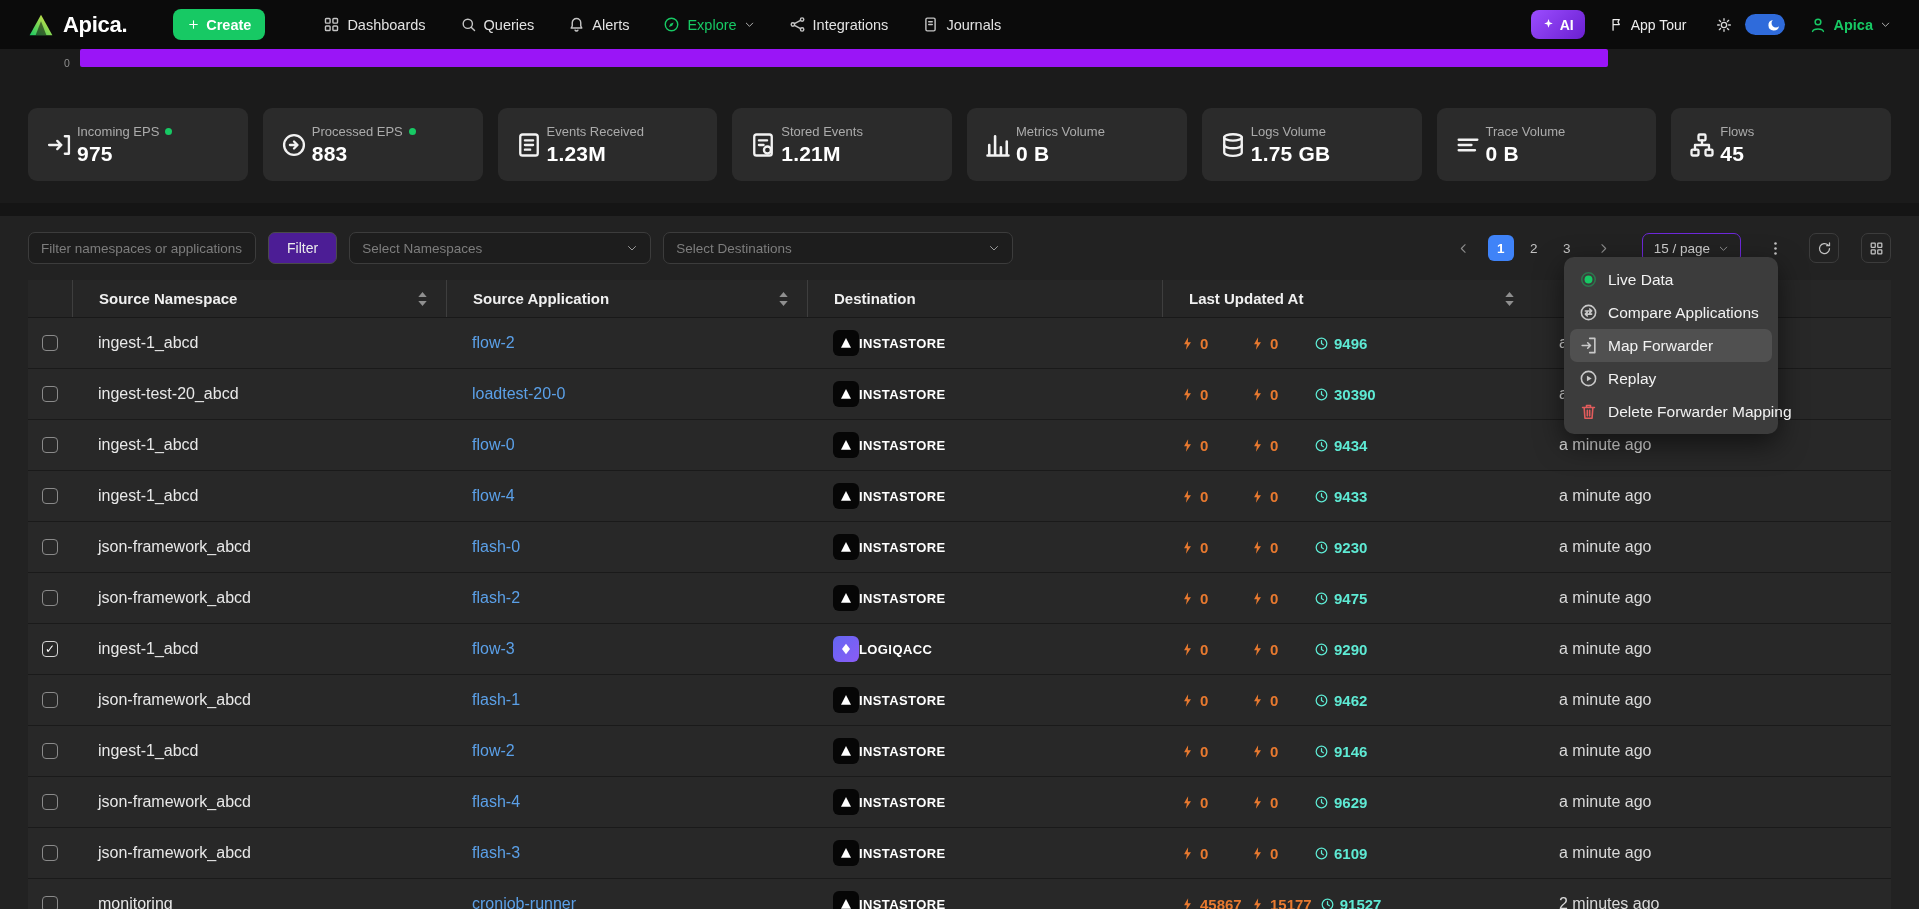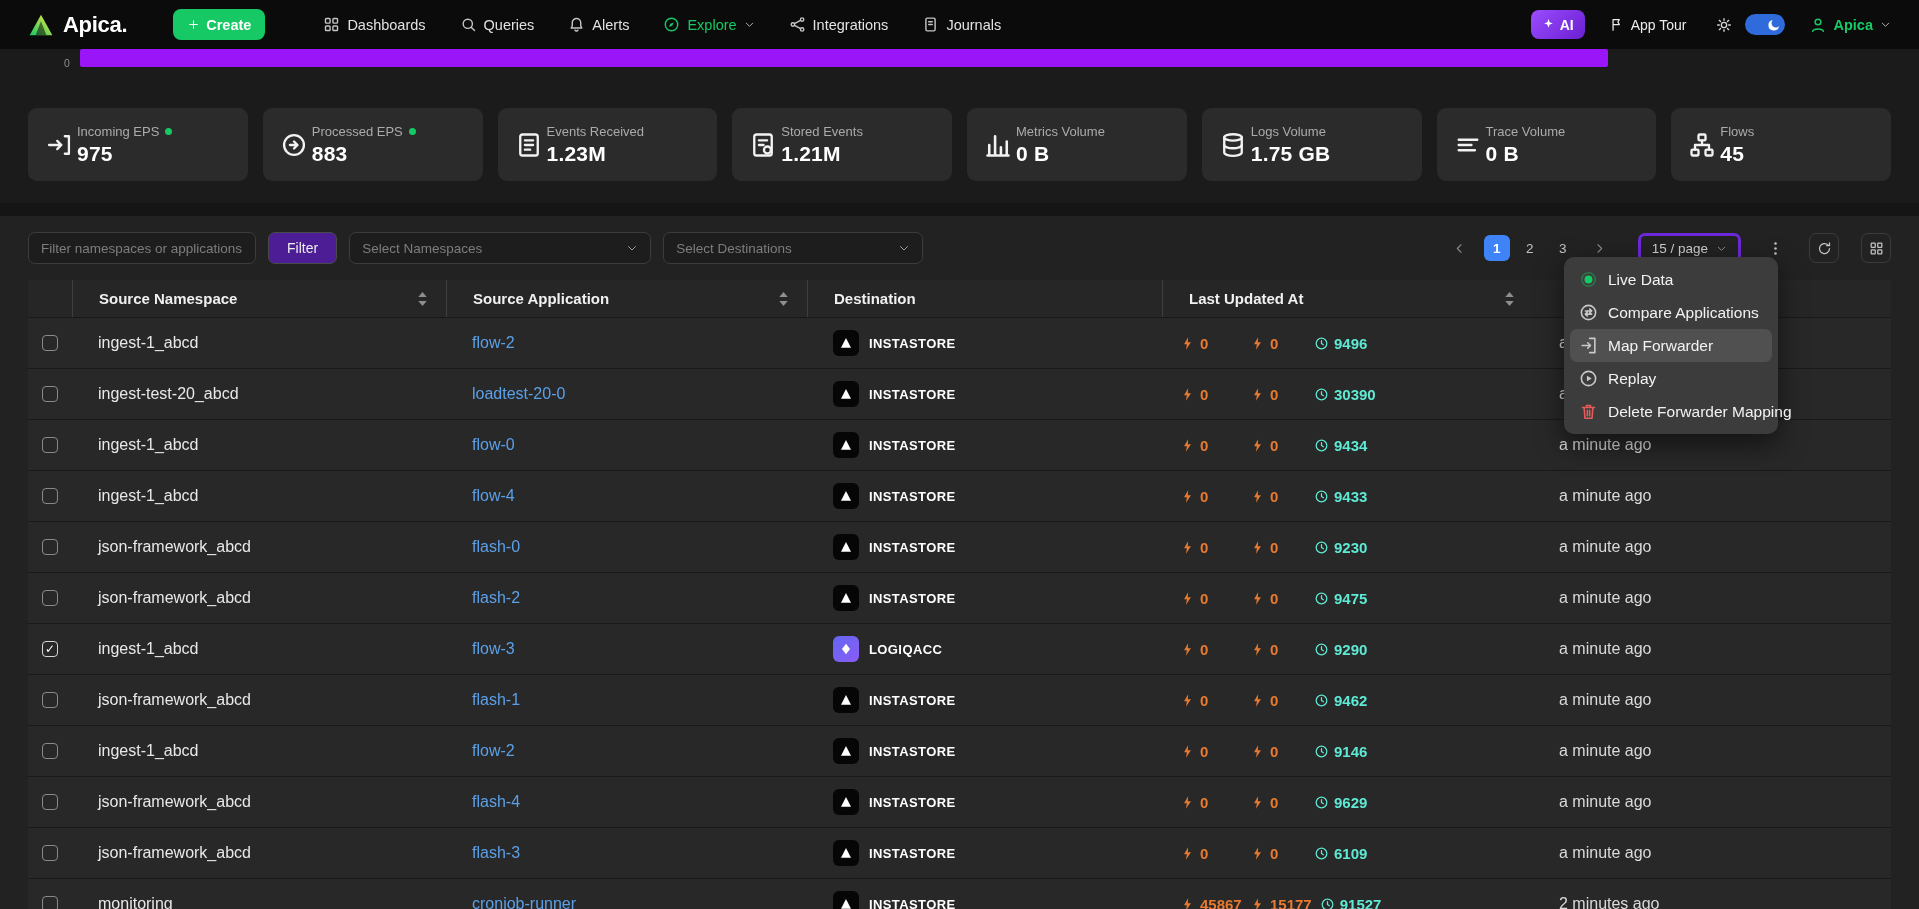--- a/index.html
+++ b/index.html
@@ -57,30 +57,30 @@
   
   .panel { margin-top:13px; background:#222222; flex:1 1 auto; padding:16px 28px 0; }
   .toolbar { display:flex; align-items:center; gap:12px; }
   .filter-input { width:228px; height:32px; background:#1d1d1d; border:1px solid #3c3c3c; border-radius:7px;
     color:#ddd; font-size:13.5px; padding:0 12px; outline:none; font-family:inherit; }
   .filter-input::placeholder { color:#7d7d7d; }
   .filter-btn { height:32px; padding:0 18px; background:#4c1d95; border:1px solid #4a4a4a; border-radius:7px;
     color:#ececec; font-size:14px; cursor:pointer; font-family:inherit; }
   .select { height:32px; background:#1d1d1d; border:1px solid #3c3c3c; border-radius:7px; display:flex;
     align-items:center; justify-content:space-between; padding:0 12px; color:#7d7d7d; font-size:13.5px; cursor:pointer; }
-  .select-ns { width:302px; } .select-dest { width:260px; }
+  .select-ns { width:302px; } .select-dest { width:350px; }
   .select .chev { width:12px; height:12px; color:#9a9a9a; }
   .tb-spacer { flex:1; }
   .pager { display:flex; align-items:center; gap:7px; }
   .pg-arrow { width:24px; height:24px; display:flex; align-items:center; justify-content:center; color:#8d8d8d; cursor:pointer; }
   .pg-arrow svg { width:13px; height:13px; }
   .page-btn { min-width:26px; height:26px; border-radius:6px; display:flex; align-items:center; justify-content:center;
     color:#c3c3c3; font-size:13.5px; cursor:pointer; }
   .page-btn.active { background:#3f83f8; color:#fff; font-weight:600; }
-  .page-size { height:30px; border:3px solid #6d28d9; border-radius:7px; display:flex; align-items:center; gap:8px;
+  .page-size { height:30px; border:1px solid #6d28d9; border-radius:7px; display:flex; align-items:center; gap:8px;
     padding:0 11px; color:#cfcfcf; font-size:13.5px; margin-left:14px; cursor:pointer; }
   .page-size .chev { width:11px; height:11px; color:#9a9a9a; }
   .kebab { width:24px; height:30px; display:flex; align-items:center; justify-content:center; color:#c3c3c3; cursor:pointer; margin-left:10px; }
   .icon-btn { width:30px; height:30px; border:1px solid #3c3c3c; border-radius:7px; display:flex; align-items:center;
     justify-content:center; color:#c3c3c3; background:transparent; cursor:pointer; margin-left:10px; }
   .icon-btn svg { width:15px; height:15px; }
 
   
   .tablewrap { margin-top:16px; }
   .thead, .trow { display:grid; grid-template-columns:44px 374px 361px 355px 371px 1fr; align-items:center; }
@@ -90,21 +90,21 @@
   .th + .th { border-left:1px solid #3e3e3e; }
   .th .sort { width:11px; height:14px; color:#8f8f8f; flex:0 0 auto; }
   .trow { background:#282828; height:51px; border-bottom:1px solid #1a1a1a; }
   .td { padding-left:26px; font-size:16px; color:#e8e8e8; }
   .td-check { padding-left:0; display:flex; justify-content:center; }
   .cb { width:16px; height:16px; border:1.6px solid #8a8a8a; border-radius:4px; display:inline-block; position:relative; cursor:pointer; }
   .cb.checked { border-color:#d5d5d5; }
   .cb.checked::after { content:"\2713"; position:absolute; inset:0; display:flex; align-items:center; justify-content:center;
     font-size:12px; color:#fff; }
   .applink { color:#5ba0e8; cursor:pointer; text-decoration:none; }
-  .td-dest { display:flex; align-items:center; gap:10px; }
+  .td-dest { display:flex; align-items:center; }
   .dest-badge { width:26px; height:26px; border-radius:6px; background:#060606; display:flex; align-items:center;
     justify-content:center; flex:0 0 auto; }
   .dest-badge svg { width:16px; height:16px; }
   .dest-badge .svg-logiq { display:none; }
   .dest-badge.logiqacc { background:linear-gradient(135deg,#6366f1,#8b5cf6); }
   .dest-badge.logiqacc .svg-logiq { display:block; }
   .dest-name { font-size:13px; font-weight:700; color:#fff; letter-spacing:.4px; }
   .td-stats { display:flex; align-items:center; gap:8px; padding-left:18px; }
   .stat { display:inline-flex; align-items:center; gap:5px; font-size:15px; font-weight:600; }
   .stat svg { width:15px; height:15px; flex:0 0 auto; }

